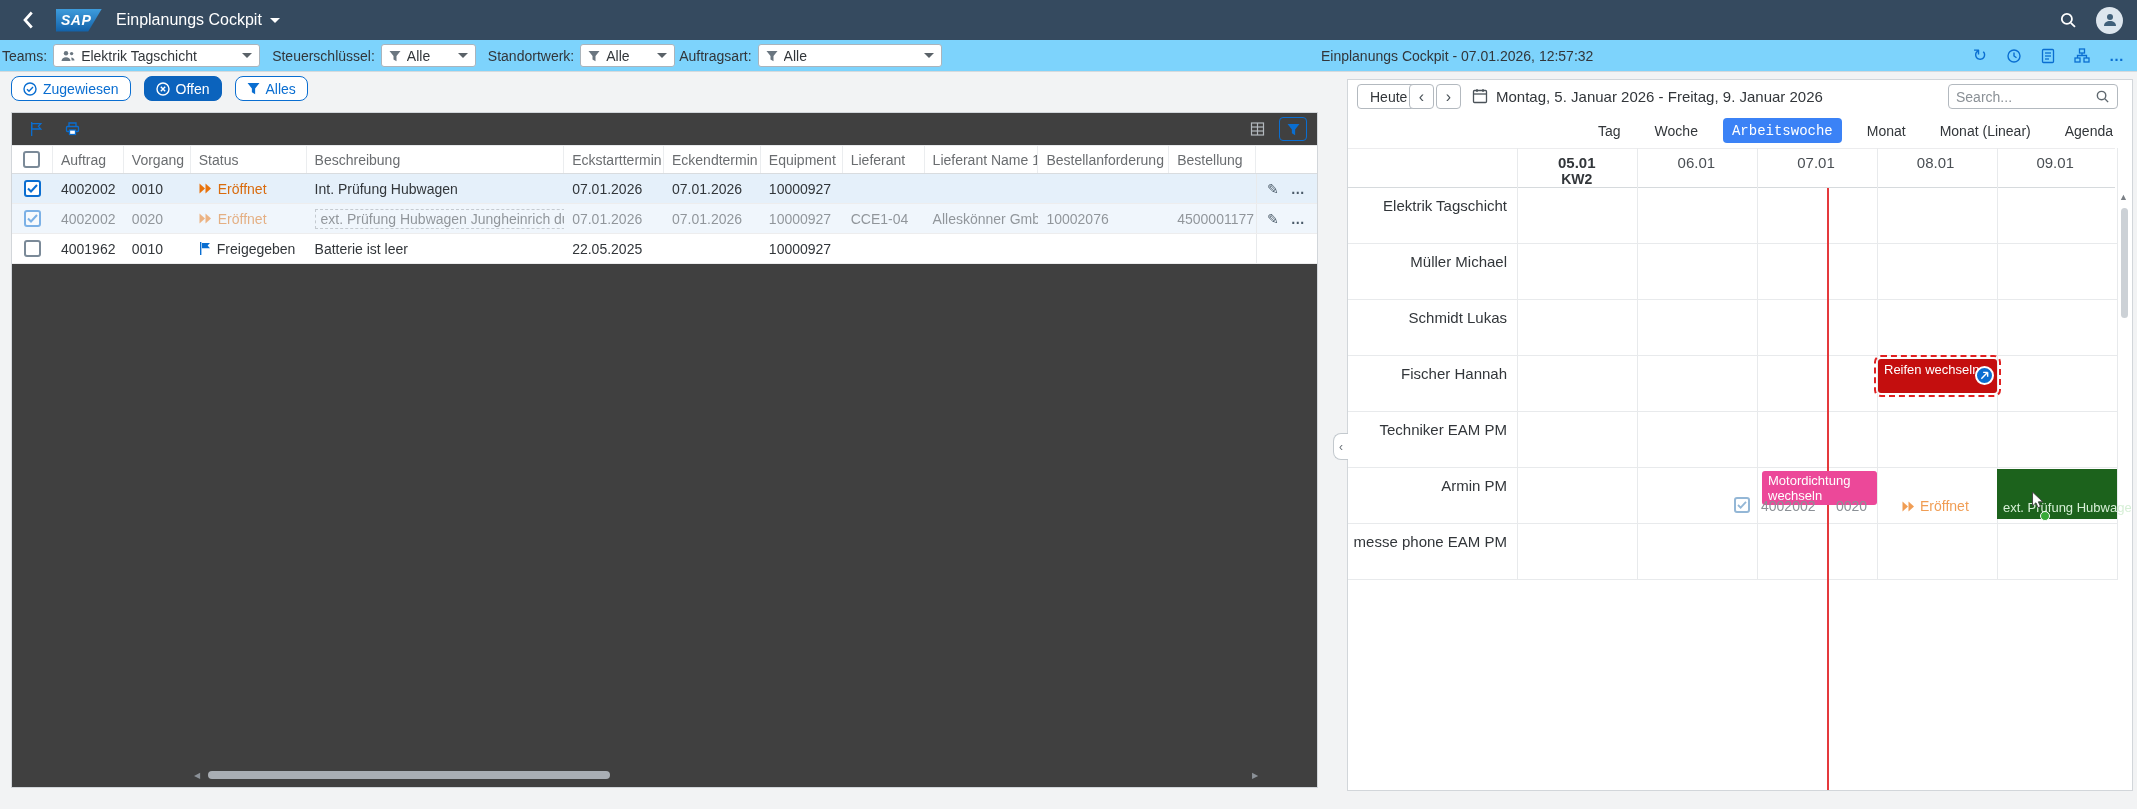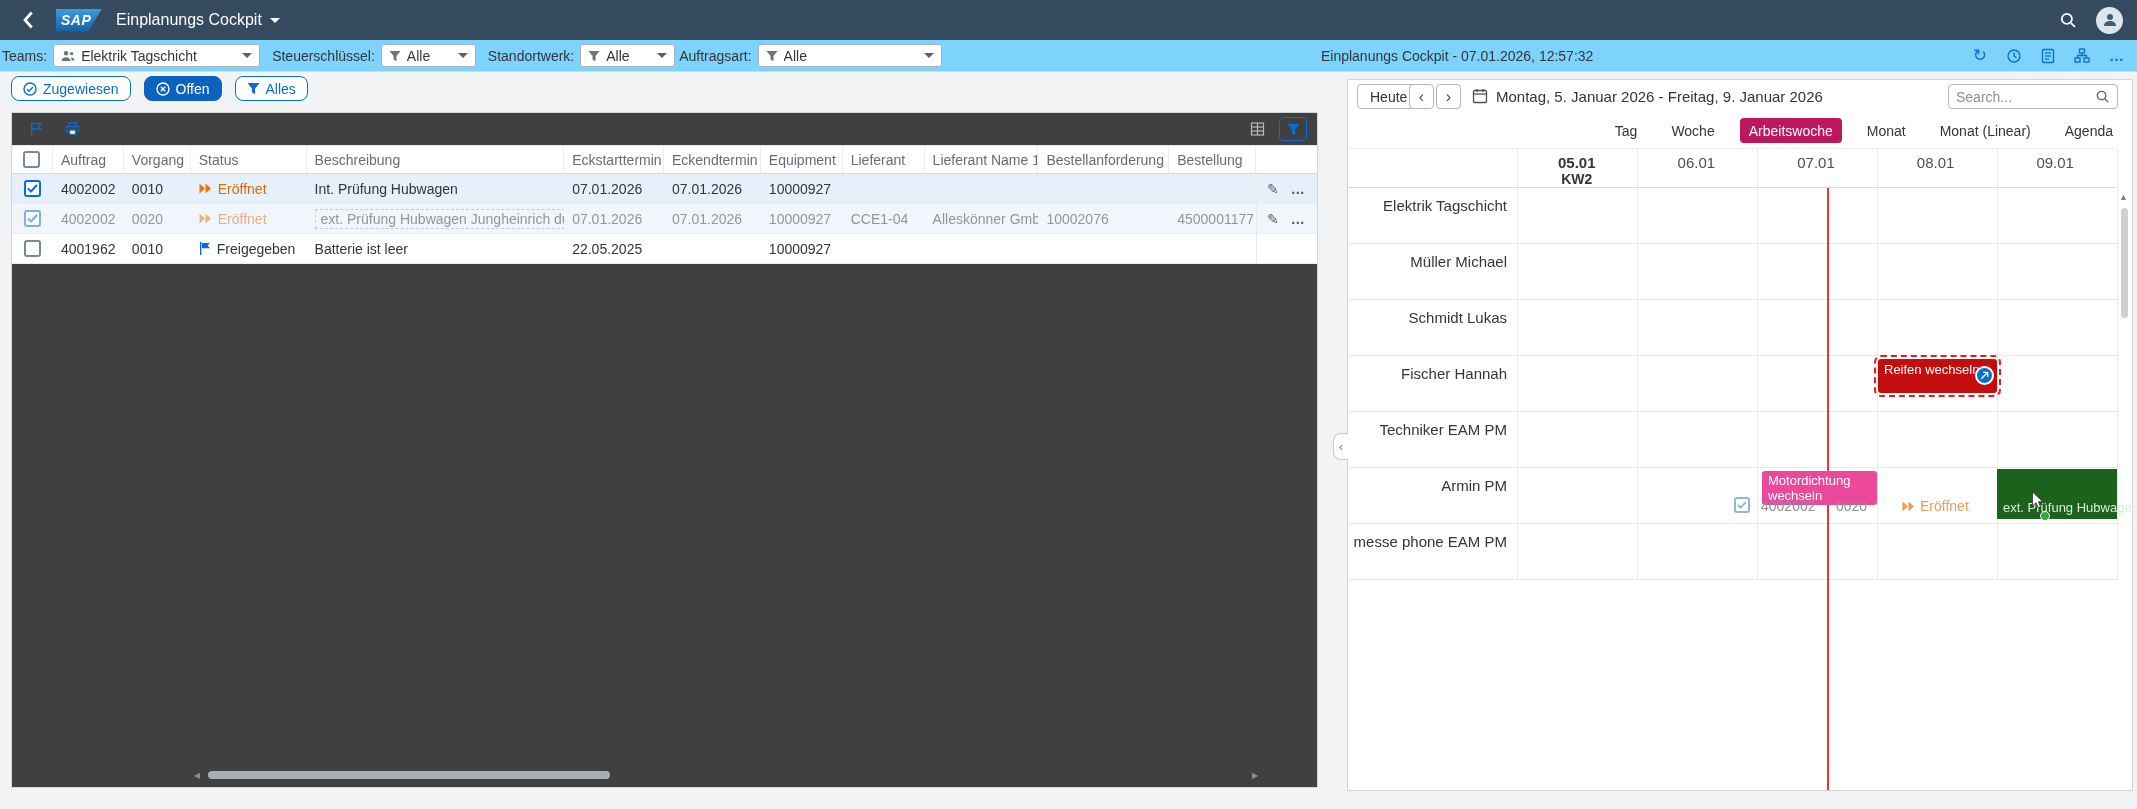--- a/index.html
+++ b/index.html
@@ -86,21 +86,21 @@
   .btn-nav { position:absolute; top:4px; width:25px; height:25px; border:1px solid #b3b9bf; border-radius:4px; background:#fff; color:#4a5258; font-size:16px; line-height:1; cursor:pointer; }
   .btn-prev { left:61px; } .btn-next { left:88px; }
   .cal-ic { position:absolute; left:124px; top:8px; color:#4a5258; display:flex; }
   .range { position:absolute; left:148px; top:4px; line-height:25px; font-size:15px; color:#32363a; white-space:nowrap; }
   .cal-search { position:absolute; left:600px; top:4px; width:170px; height:25px; border:1px solid #b3b9bf; border-radius:4px; display:flex; align-items:center; padding:0 7px; gap:4px; background:#fff; }
   .cal-search input { border:none; outline:none; flex:1; min-width:0; font-size:14px; font-family:"Liberation Sans",sans-serif; color:#32363a; background:transparent; }
   .cal-search input::placeholder { color:#8a9096; }
   .cal-search .icn-gray { color:#5f686f; }
   .cal-views { position:absolute; top:38px; right:10px; display:flex; gap:16px; }
   .vbtn { height:25px; padding:0 9px; font-size:14px; color:#32363a; background:transparent; border:none; border-radius:4px; cursor:pointer; white-space:nowrap; }
-  .vbtn.selected { background:#be185d; color:#fff; }
+  .vbtn.selected { background:#3b82f6; color:#fff;font-family:Liberation Mono, monospace; }
 
   .day-head { position:absolute; left:0; right:17px; top:68px; height:40px; border-bottom:1px solid #d6dadd; border-top:1px solid #ececee; }
   .day-cols { margin-left:169px; display:flex; height:100%; }
   .day-col { width:120px; text-align:center; padding-top:5px; font-size:15px; color:#4a4f54; }
   .day-col.first { font-weight:bold; color:#32363a; }
   .day-col .kw { display:block; font-size:14px; font-weight:bold; color:#32363a; }
 
   .cal-rows { position:absolute; top:108px; left:0; width:769px; }
   .res-row { height:56px; border-bottom:1px solid #e8eaec; position:relative; }
   .res-label { position:absolute; left:0; top:9px; width:159px; text-align:right; font-size:15px; color:#32363a; white-space:nowrap; }

